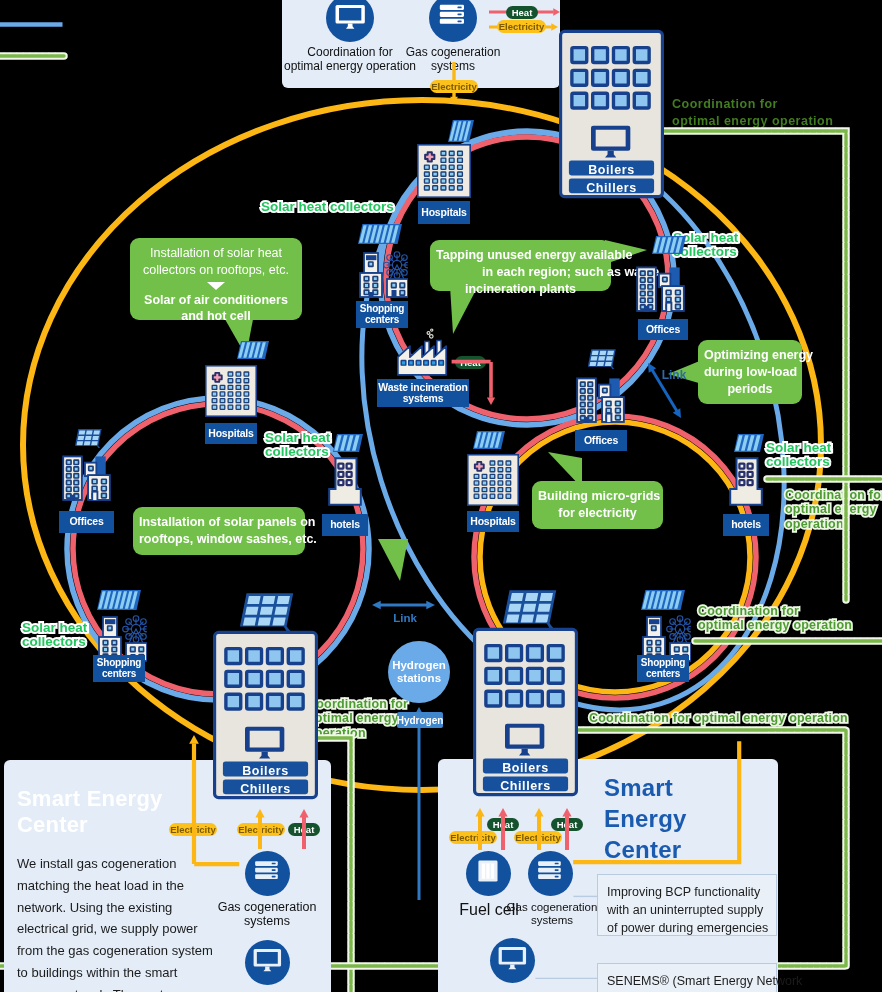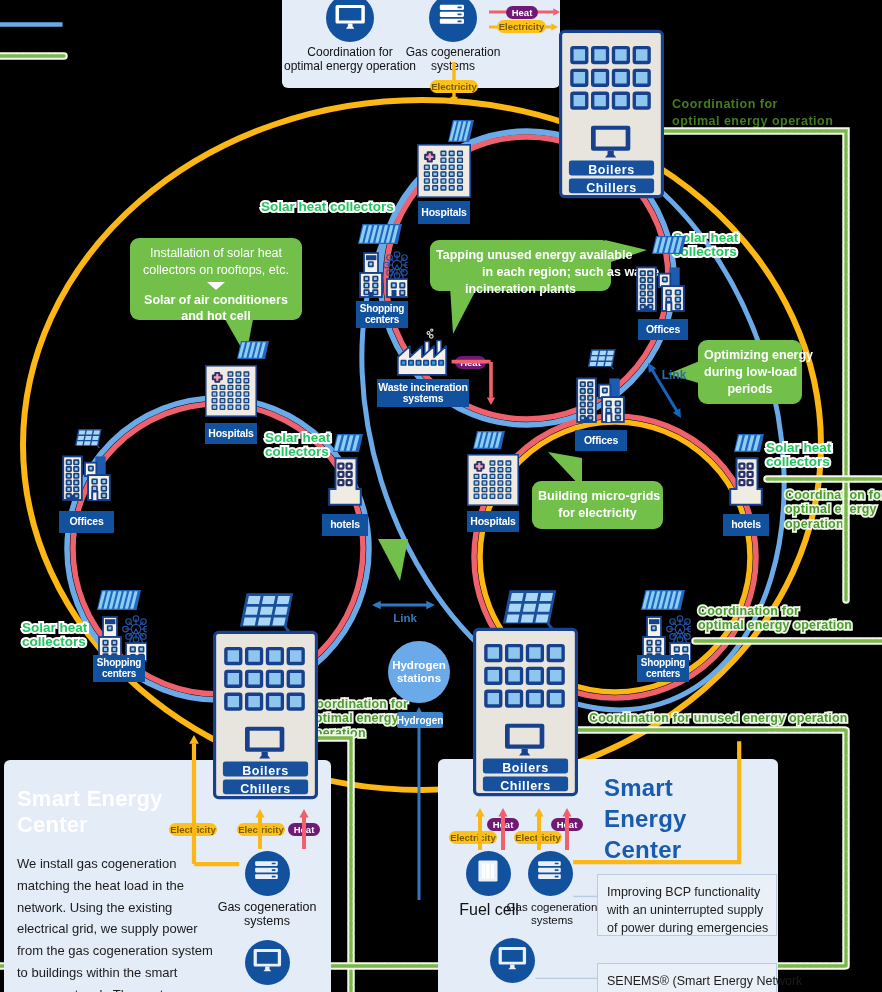--- a/index.html
+++ b/index.html
@@ -29,21 +29,21 @@
 
   
   .callout{position:absolute;background:#72c04a;color:#fff;border-radius:9px;
       text-align:center;padding:7px 6px;box-sizing:border-box;line-height:1.3;
       white-space:nowrap;}
 
   .pill{position:absolute;border-radius:20px;color:#7a4a00;font-weight:700;
       display:flex;align-items:center;justify-content:center;white-space:nowrap;}
   .note{white-space:nowrap;}
   .pill.elec{background:#fcc11a;color:#7c5a00;}
-  .pill.heat{background:#701a75;color:#fff;}
+  .pill.heat{background:#14532d;color:#fff;}
 
   .panel{position:absolute;background:#e3ecf7;}
   .circicon{position:absolute;border-radius:50%;background:#12519e;}
   .cap{position:absolute;text-align:center;color:#111;line-height:1.15;}
 </style>
 </head>
 <body>
 
 <div id="stage">
 <svg id="rings" width="882" height="992" viewBox="0 0 882 992">
@@ -773,20 +773,24 @@
       <polygon points="34 0, 34 24, 0 14" fill="#72c04a"></polygon>
     </svg>
     <div class="callout" style="left: 698px; top: 340px; width: 104px; height: 64px; font-size: 12.5px; line-height: 1.34;">
       <div style="font-weight: 700;">Optimizing energy</div>
       <div style="font-weight: 700;">during low-load</div>
       <div style="font-weight: 700;">periods</div>
     </div>
     <svg width="30" height="42" viewBox="0 0 30 42" style="position: absolute; left: 378px; top: 539px;">
       <polygon points="0 0, 30 0, 22 42" fill="#72c04a"></polygon>
     </svg>
+    <div class="callout" style="left: 133px; top: 507px; width: 172px; height: 48px; font-size: 12.5px; line-height: 1.34;">
+      <div style="font-weight: 700;">Installation of solar panels on</div>
+      <div style="font-weight: 700;">rooftops, window sashes, etc.</div>
+    </div>
     <svg width="34" height="36" viewBox="0 0 34 36" style="position: absolute; left: 548px; top: 452px;">
       <polygon points="34 36, 34 6, 0 0" fill="#72c04a"></polygon>
     </svg>
     <div class="callout" style="left: 532px; top: 481px; width: 131px; height: 48px; font-size: 12.5px; line-height: 1.34;">
       <div style="font-weight: 700;">Building micro-grids</div>
       <div style="font-weight: 700;">for electricity</div>
     </div>
     <div class="outlabel" style="left: 261px; top: 200px; font-size: 13.5px; text-align: left;">
       <div>Solar heat collectors</div>
     </div>
@@ -818,21 +822,21 @@
     <div class="grlabel" style="left: 307px; top: 697px; font-size: 12.5px; text-align: left;">
       <div>Coordination for</div>
       <div>optimal energy</div>
       <div>operation</div>
     </div>
     <div class="grlabel" style="left: 698px; top: 604px; font-size: 12.5px; text-align: left;">
       <div>Coordination for</div>
       <div>optimal energy operation</div>
     </div>
     <div class="grlabel" style="left: 589px; top: 711px; font-size: 12.5px; text-align: left;">
-      <div>Coordination for unused energy operation</div>
+      <div>Coordination for optimal energy operation</div>
     </div>
     <svg width="83.5" height="13.5" viewBox="0 0 83.5 13.5" style="position: absolute; left: -12.5px; top: 19.5px; z-index: 22;">
       <polyline points="4.5,4.5 74.5,4.5" fill="none" stroke="#6aaae8" stroke-width="4.5"></polyline>
     </svg>
     <svg width="84" height="12" viewBox="0 0 84 12" style="position: absolute; left: -14px; top: 50px;">
       <polyline points="6,6 78,6" fill="none" stroke="#f0f7e8" stroke-width="7.5" stroke-dasharray="5 1.4" stroke-linecap="round"></polyline>
       <polyline points="6,6 78,6" fill="none" stroke="#7ab648" stroke-width="3.4" stroke-dasharray="5 1.4" stroke-linecap="round"></polyline>
     </svg>
     <svg width="91" height="20" viewBox="0 0 91 20" style="position: absolute; left: 479px; top: 2px; pointer-events: none;">
       <g>

